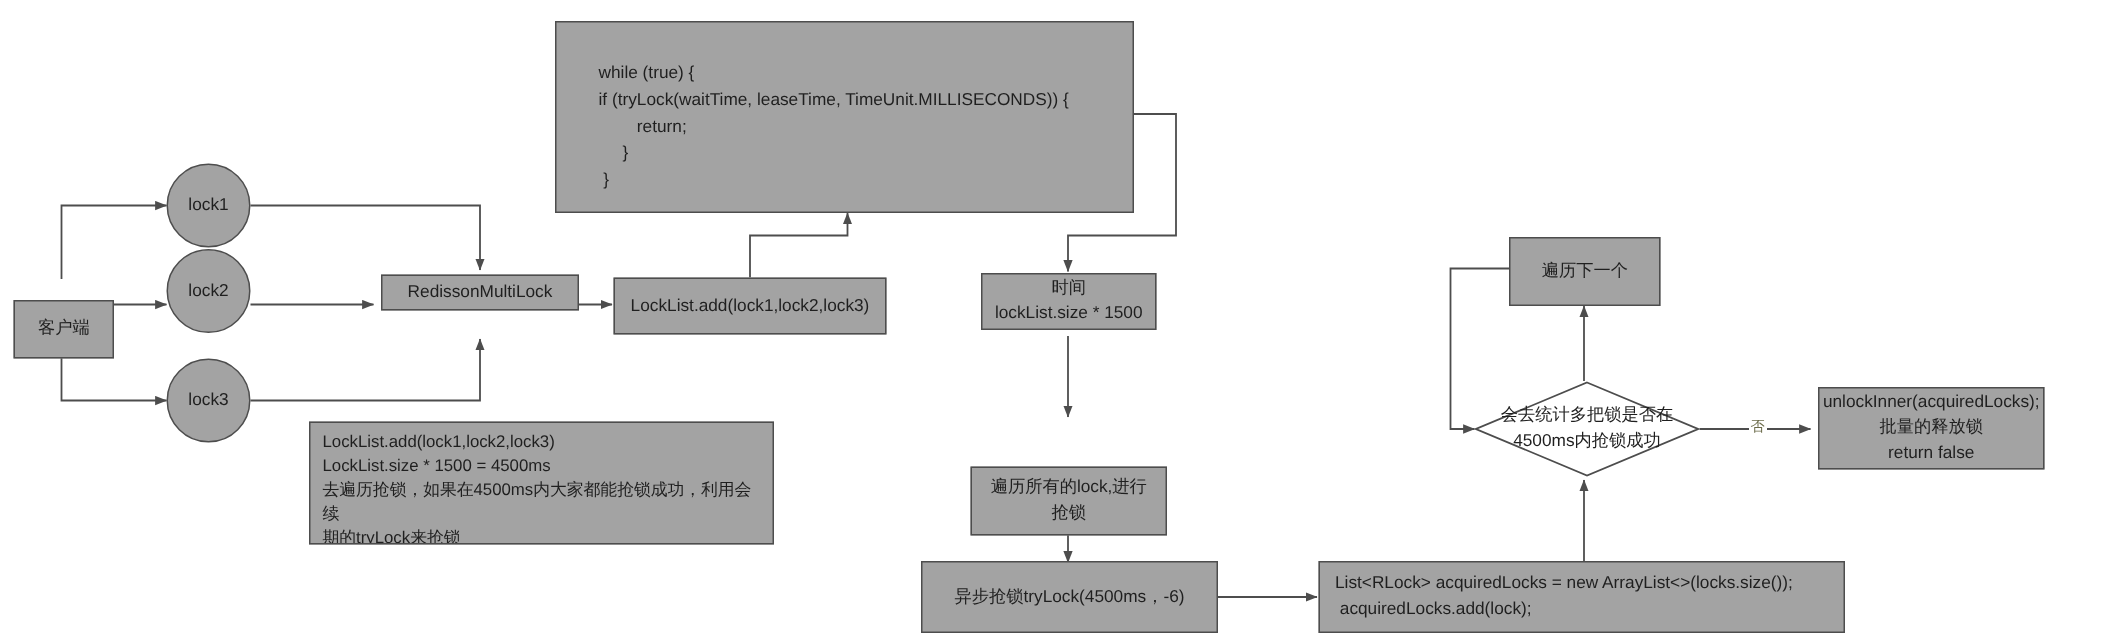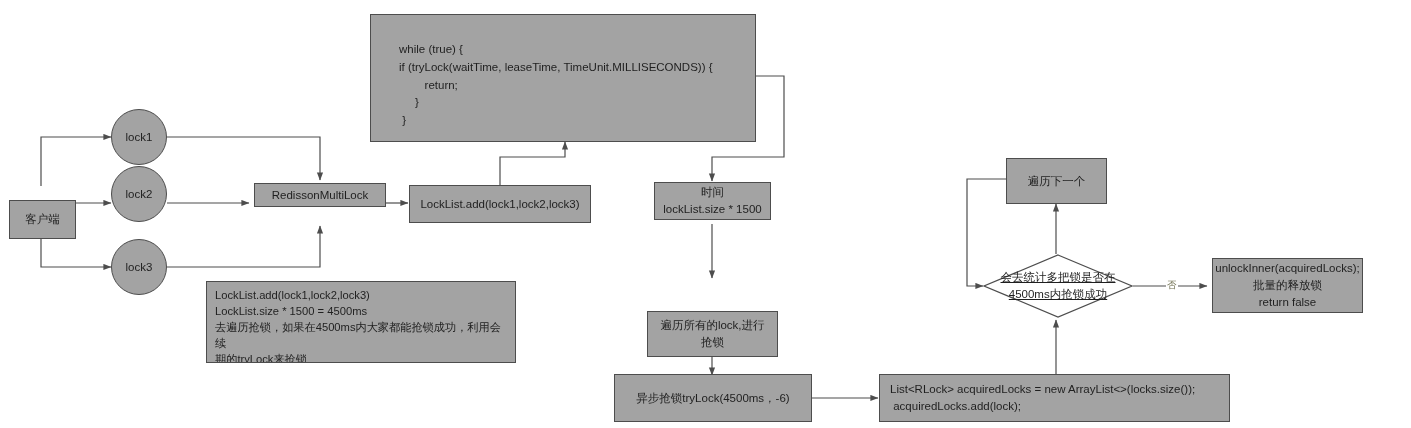--- a/index.html
+++ b/index.html
@@ -76,21 +76,20 @@
     width: 100%;
     height: 100%;
     display: flex;
     align-items: center;
     justify-content: center;
     text-align: center;
     font-size: 11.5px;
     line-height: 1.5;
     white-space: pre-line;
     color: #1f1f1f;
-    text-decoration: underline;
   }
   .edge-label {
     position: absolute;
     font-size: 9.5px;
     color: #6b6b4a;
     background: #ffffff;
     padding: 0 1px;
     line-height: 1;
   }
 </style>

